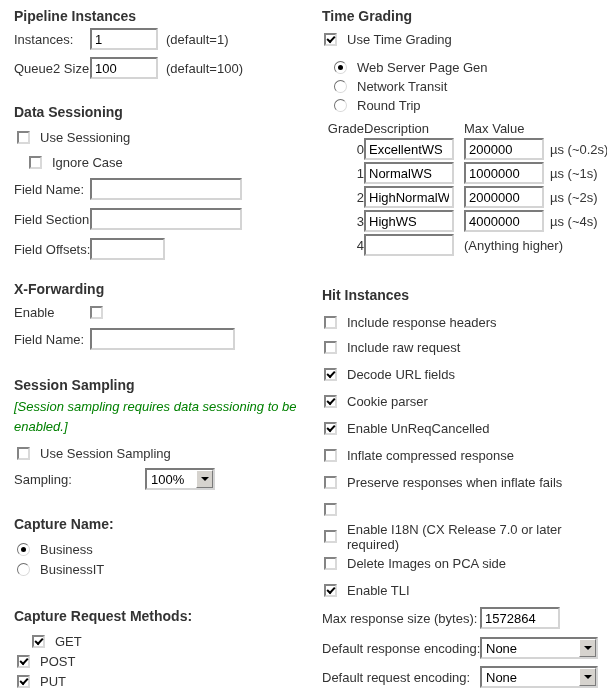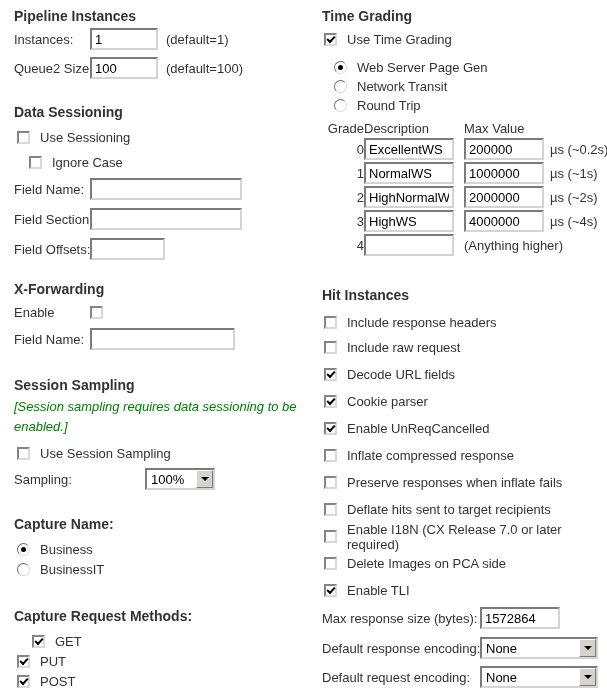--- a/index.html
+++ b/index.html
@@ -229,25 +229,25 @@
     </div>
 
     <div class="sec-title" style="margin-top:31px">Capture Request Methods:</div>
 
     <div class="cbrow" style="margin-top:10px; margin-left:18px">
       <span class="cb checked"></span>
       <span>GET</span>
     </div>
     <div class="cbrow" style="margin-top:5px; margin-left:3px">
       <span class="cb checked"></span>
+      <span>POST</span>
+    </div>
+    <div class="cbrow" style="margin-top:5px; margin-left:3px">
+      <span class="cb checked"></span>
       <span>PUT</span>
-    </div>
-    <div class="cbrow" style="margin-top:5px; margin-left:3px">
-      <span class="cb checked"></span>
-      <span>POST</span>
     </div>
 
   </div>
 
   <div class="col col-right">
 
     <div class="sec-title" style="margin-top:8px">Time Grading</div>
 
     <div class="cbrow" style="margin-top:8px; margin-left:2px">
       <span class="cb checked"></span>
@@ -333,21 +333,20 @@
     <div class="cbrow" style="margin-top:12px; margin-left:2px">
       <span class="cb"></span>
       <span>Inflate compressed response</span>
     </div>
     <div class="cbrow" style="margin-top:12px; margin-left:2px">
       <span class="cb"></span>
       <span>Preserve responses when inflate fails</span>
     </div>
     <div class="cbrow" style="margin-top:12px; margin-left:2px">
       <span class="cb"></span>
-      <span>Deflate hits sent to target recipients</span>
     </div>
     <div class="cbrow" style="margin-top:12px; margin-left:2px">
       <span class="cb"></span>
       <span>Enable I18N (CX Release 7.0 or later required)</span>
     </div>
     <div class="cbrow" style="margin-top:12px; margin-left:2px">
       <span class="cb"></span>
       <span>Delete Images on PCA side</span>
     </div>
     <div class="cbrow" style="margin-top:12px; margin-left:2px">

